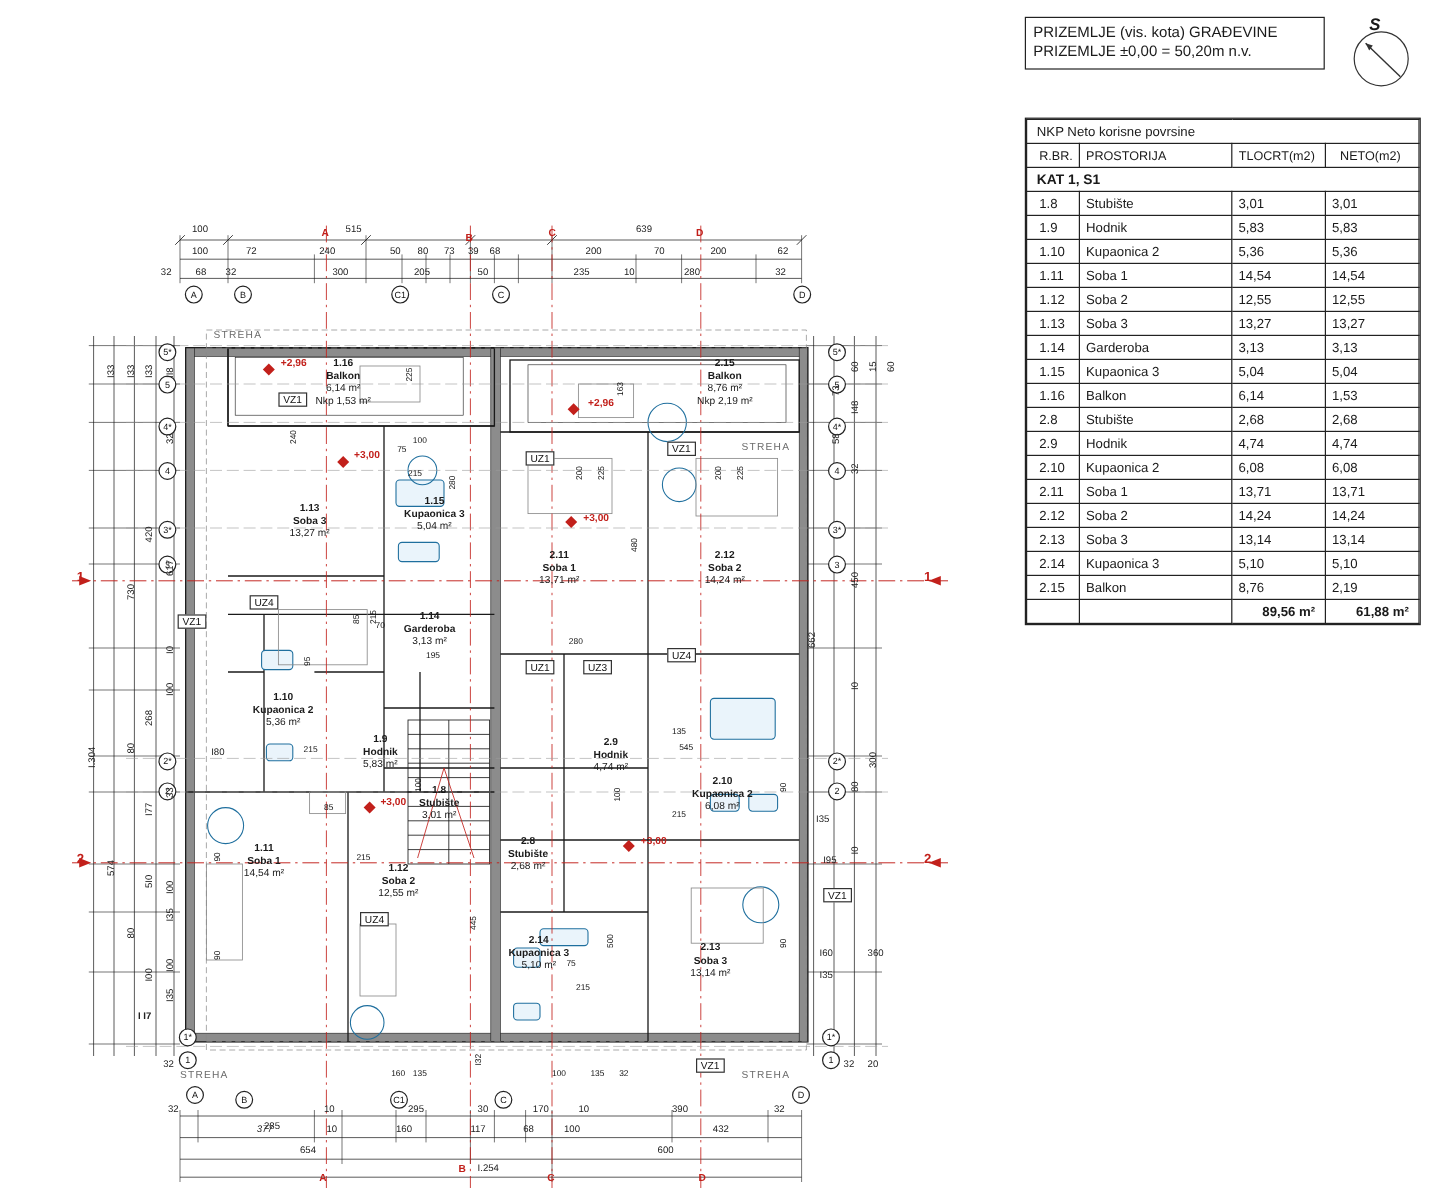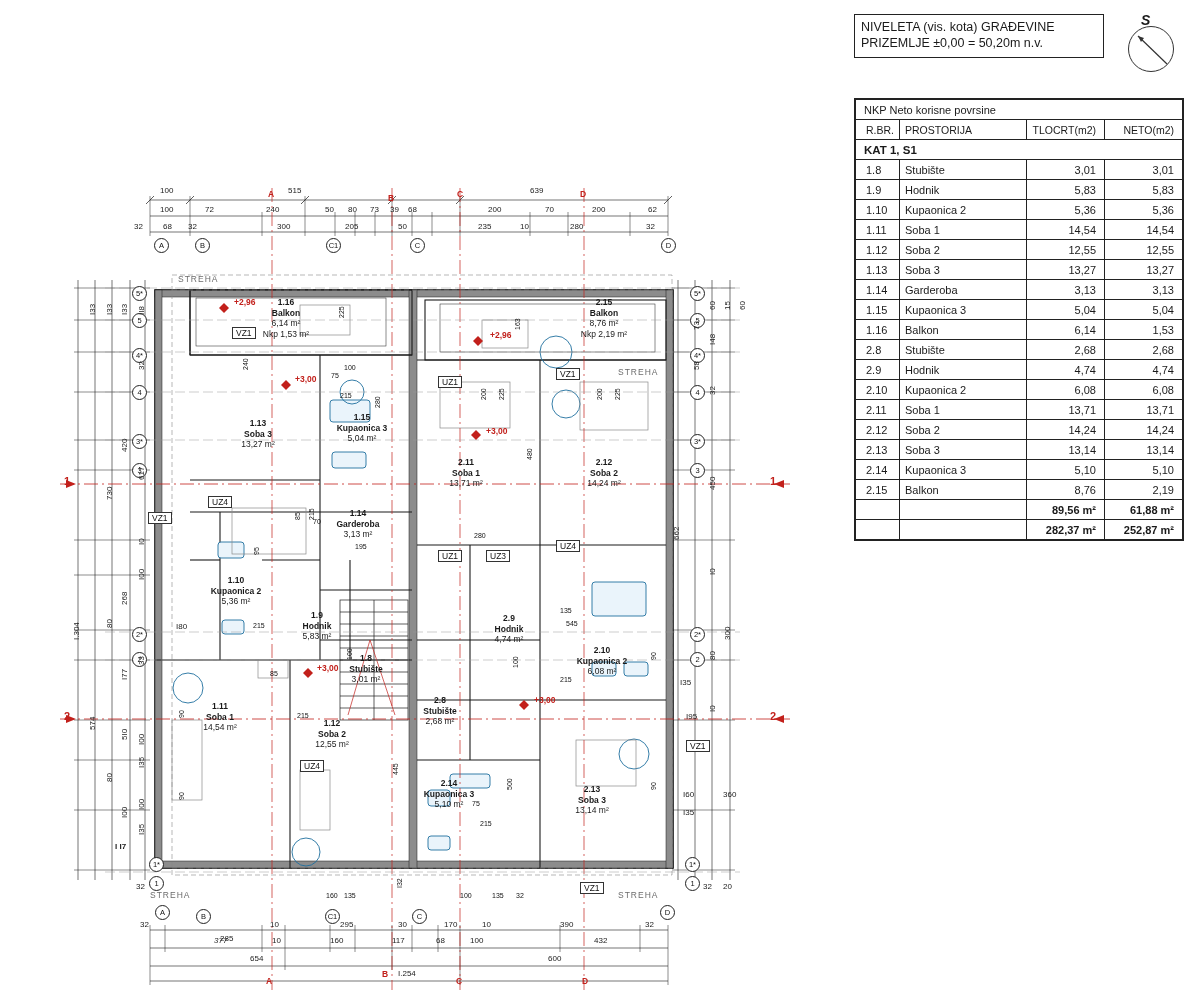--- a/index.html
+++ b/index.html
@@ -41,21 +41,21 @@
   table.nkp { width:100%; border-collapse:collapse; }
   table.nkp td, table.nkp th {
     border:1px solid #222; padding:3px 5px; font-weight:normal;
     height:20px; background:#fff;
   }
   table.nkp .hdr-main { font-size:11px; text-align:left; padding-left:8px; }
   table.nkp .colhdr { text-align:center; font-size:10.5px; }
   table.nkp .grp { font-weight:bold; text-align:left; padding-left:8px; font-size:11.5px; }
   table.nkp .c-rbr { width:42px; text-align:left; padding-left:10px; }
   table.nkp .c-room { text-align:left; }
-  table.nkp .c-num { width:78px; text-align:right; padding-right:8px; }
+  table.nkp .c-num { width:78px; padding-right:8px; }
   table.nkp .tot { text-align:right; padding-right:8px; font-weight:bold; }
 
   
   .drawing {
     position:absolute; left:0; top:0; width:854px; height:997px;
   }
   .drawing svg { position:absolute; left:0; top:0; }
 
   .lbl {
     position:absolute; font-size:8.5px; line-height:10px; color:#111;
@@ -75,21 +75,21 @@
   .grid-circle {
     position:absolute; width:15px; height:15px; border:1px solid #222;
     border-radius:50%; font-size:7.5px; text-align:center; line-height:13px;
     background:#fff; color:#111;
   }
 </style>
 </head>
 <body>
 
 <div class="title-block">
-  <div>NIVELETA (vis. kota) GRAĐEVINE</div>
+  <div>PRIZEMLJE (vis. kota) GRAĐEVINE</div>
   <div>PRIZEMLJE  ±0,00 = 50,20m n.v.</div>
 </div>
 
 <div class="north">
   <div class="circle"></div>
   <div class="sletter">S</div>
   <svg width="62" height="62" viewBox="0 0 62 62">
     <line x1="16" y1="24" x2="45" y2="52" stroke="#333" stroke-width="1.2"></line>
     <polygon points="16,24 22,26 19,30" fill="#333"></polygon>
   </svg>
@@ -212,26 +212,20 @@
         <td class="c-rbr">2.15</td>
         <td class="c-room">Balkon</td>
         <td class="c-num">8,76</td>
         <td class="c-num">2,19</td>
       </tr>
       <tr>
         <td class="c-rbr"></td>
         <td class="c-room"></td>
         <td class="c-num tot">89,56 m²</td>
         <td class="c-num tot">61,88 m²</td>
-      </tr>
-      <tr>
-        <td class="c-rbr"></td>
-        <td class="c-room"></td>
-        <td class="c-num tot">282,37 m²</td>
-        <td class="c-num tot">252,87 m²</td>
       </tr>
     </tbody>
   </table>
 </div>
 
 <div class="drawing">
 
   <svg width="854" height="997" viewBox="0 0 854 997">
     <g stroke="#1a1a1a" fill="none" stroke-width="0.6">
 

